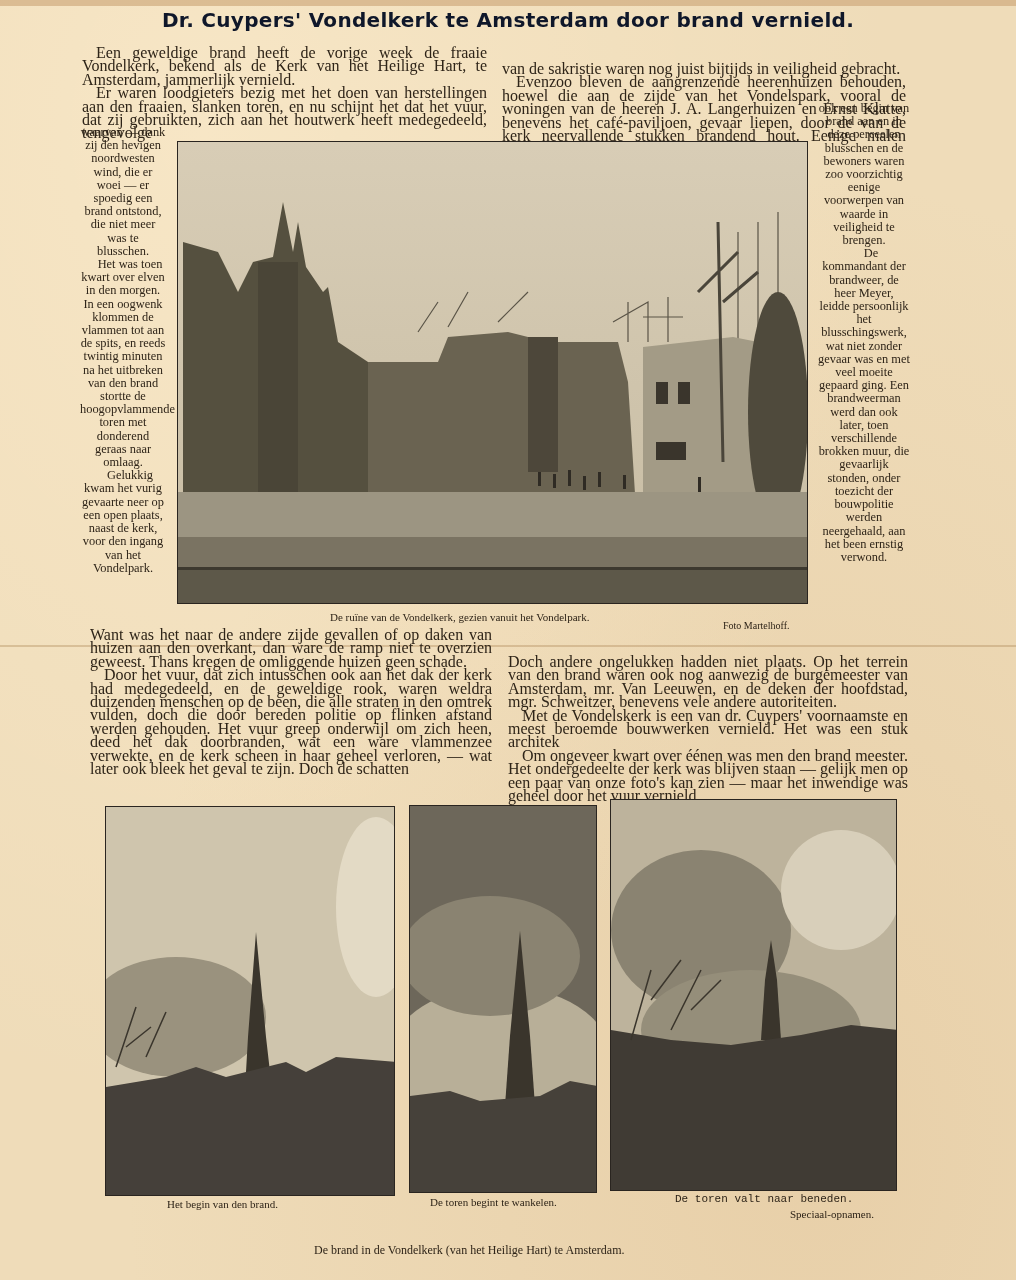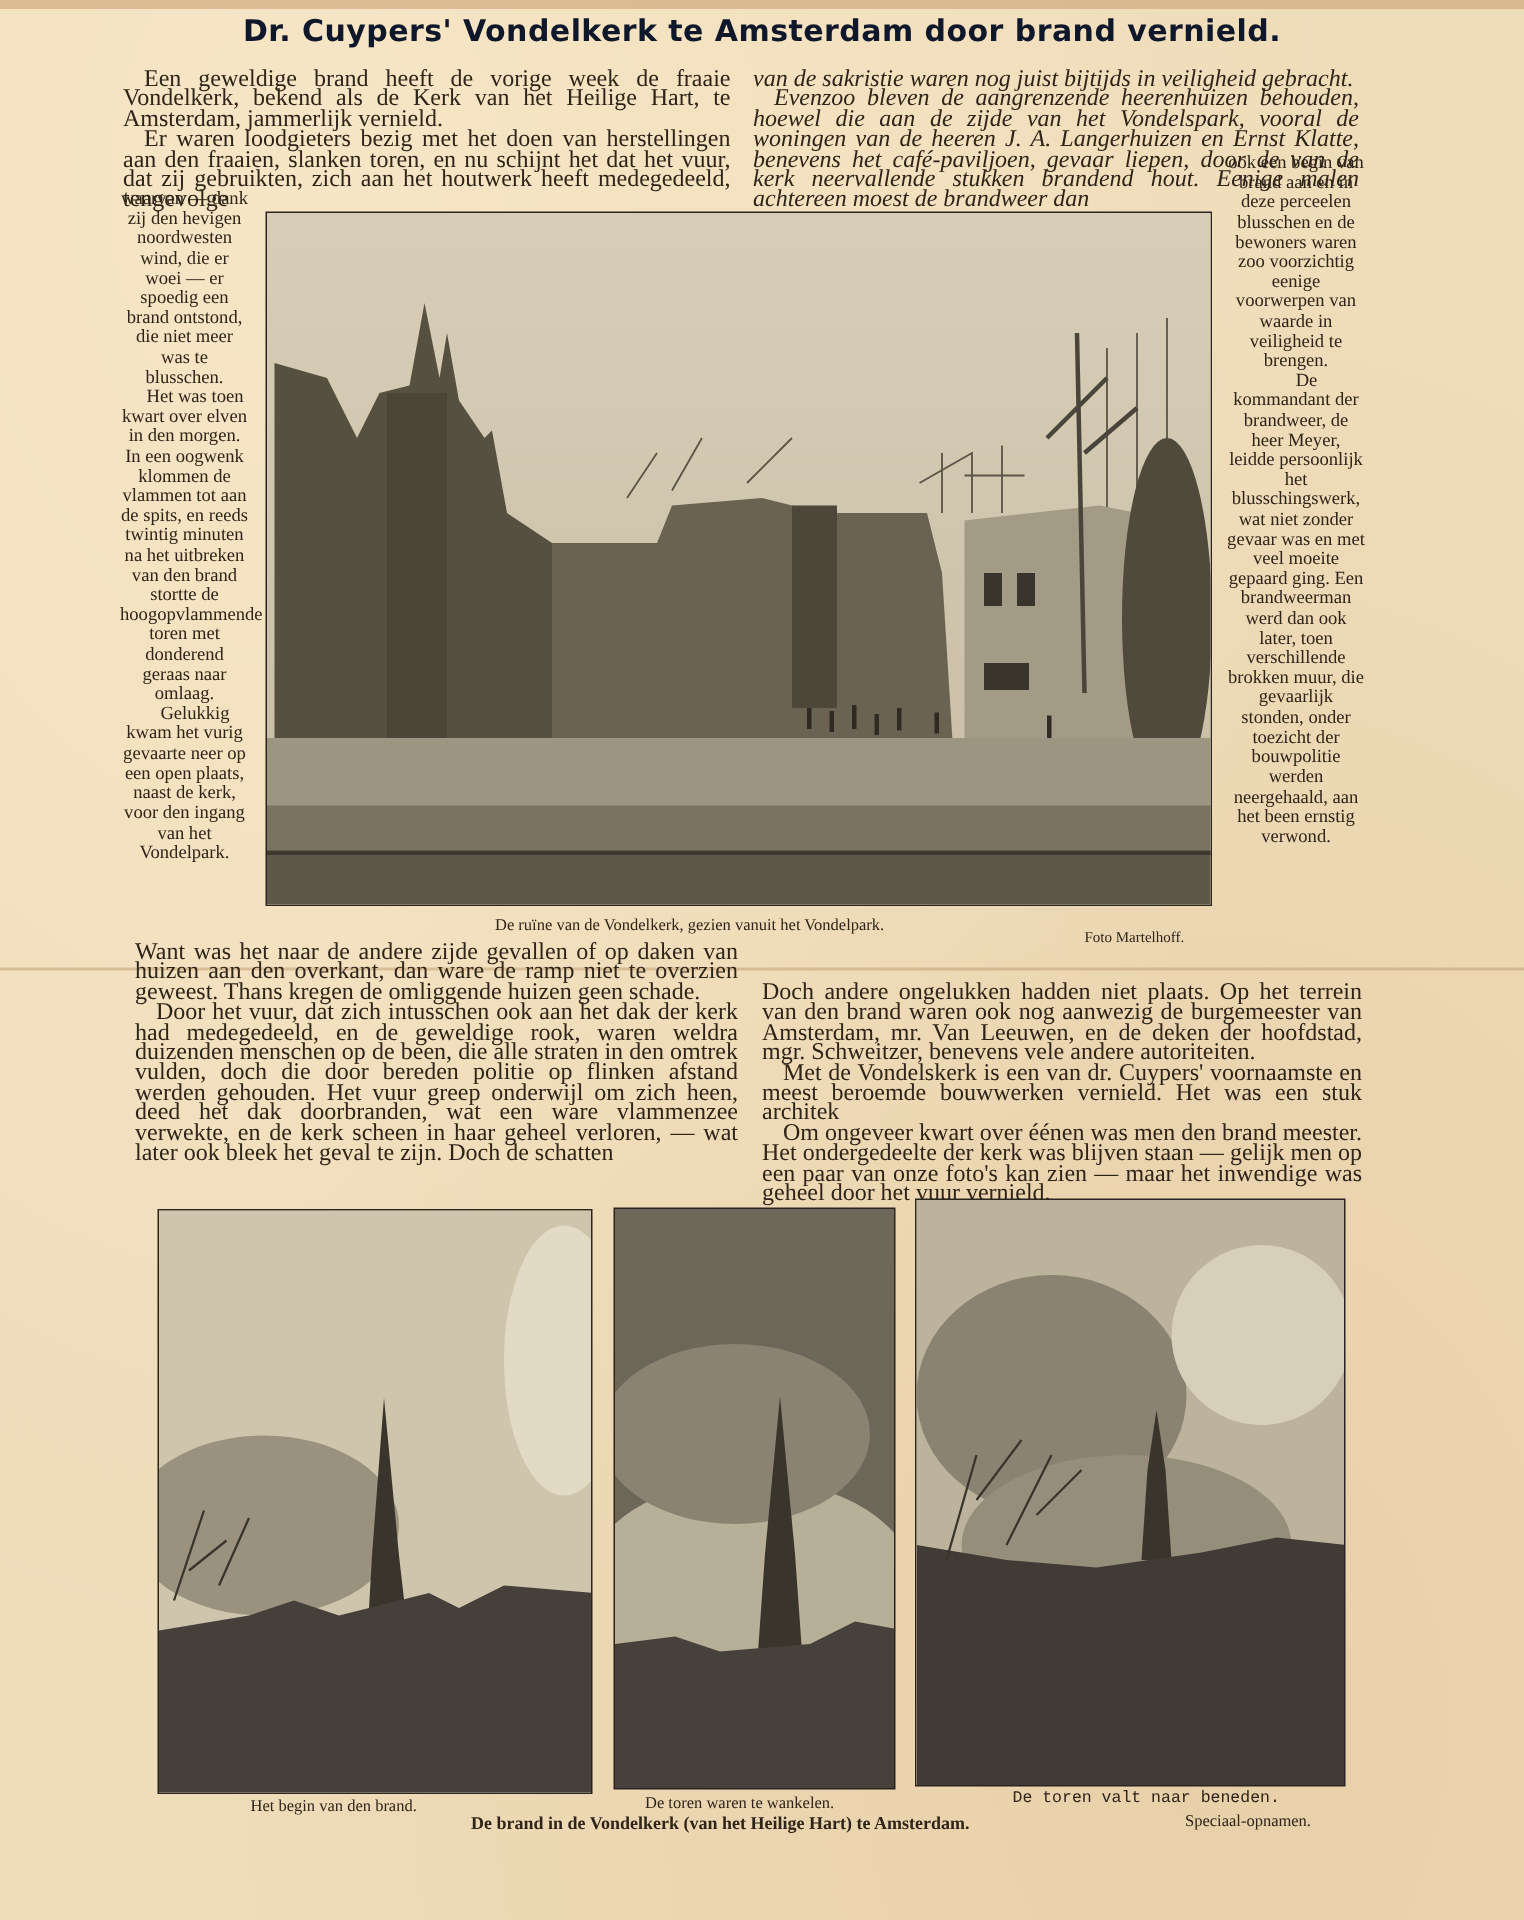--- a/index.html
+++ b/index.html
@@ -23,37 +23,37 @@
   }
   .txt { position:absolute; font-size:16px; line-height:13.4px; text-align:justify; }
   .txt p { margin:0; }
   .txt p.ind { text-indent:14px; }
   .narrow { font-size:12.4px; line-height:13.2px; text-align:center; }
   .photo {
     position:absolute; border:1px solid #2a2520; box-sizing:border-box;
     overflow:hidden;
   }
   .cap { position:absolute; font-size:11px; color:#2e2418; white-space:nowrap; }
-  .capbold { position:absolute; font-size:12px; font-weight:bold; white-space:nowrap; }
+  .capbold { position:absolute; font-size:12px; font-weight:normal; white-space:nowrap;margin-top:35px; }
 </style>
 </head>
 <body>
 
 <div class="page">
   <div class="topedge"></div>
   <div class="fold"></div>
 
   <div class="title">Dr. Cuypers' Vondelkerk te Amsterdam door brand vernield.</div>
 
   <div class="txt" style="left:82px; top:46px; width:405px;">
     <p class="ind">Een geweldige brand heeft de vorige week de fraaie Vondelkerk, bekend als de Kerk van het Heilige Hart, te Amsterdam, jammerlijk vernield.</p>
     <p class="ind">Er waren loodgieters bezig met het doen van herstellingen aan den fraaien, slanken toren, en nu schijnt het dat het vuur, dat zij gebruikten, zich aan het houtwerk heeft medegedeeld, tengevolge</p>
   </div>
 
-  <div class="txt" style="left:502px; top:46px; width:404px;font-style:italic;">
+  <div class="txt" style="left:502px; top:62px; width:404px;">
     <p>van de sakristie waren nog juist bijtijds in veiligheid gebracht.</p>
     <p class="ind">Evenzoo bleven de aangrenzende heerenhuizen behouden, hoewel die aan de zijde van het Vondelspark, vooral de woningen van de heeren J. A. Langerhuizen en Ernst Klatte, benevens het café-paviljoen, gevaar liepen, door de van de kerk neervallende stukken brandend hout. Eenige malen achtereen moest de brandweer dan</p>
   </div>
 
   <div class="txt narrow" style="left:80px; top:126px; width:86px;">
     <p>waarvan — dank zij den hevigen noordwesten wind, die er woei — er spoedig een brand ontstond, die niet meer was te blusschen.</p>
     <p class="ind">Het was toen kwart over elven in den morgen. In een oogwenk klommen de vlammen tot aan de spits, en reeds twintig minuten na het uitbreken van den brand stortte de hoogopvlammende toren met donderend geraas naar omlaag.</p>
     <p class="ind">Gelukkig kwam het vurig gevaarte neer op een open plaats, naast de kerk, voor den ingang van het Vondelpark.</p>
   </div>
 
@@ -148,17 +148,17 @@
       <ellipse cx="90" cy="130" rx="90" ry="80" fill="#8a8371"></ellipse>
       <ellipse cx="230" cy="90" rx="60" ry="60" fill="#d8cfba"></ellipse>
       <ellipse cx="140" cy="230" rx="110" ry="60" fill="#958e7a"></ellipse>
       <path d="M160 140 L154 180 L150 240 L170 240 L166 180 Z" fill="#3a352c"></path>
       <path d="M0 230 L60 240 L120 245 L190 235 L240 225 L287 230 L287 392 L0 392 Z" fill="#403b34"></path>
       <path d="M20 240 L40 170 M40 200 L70 160 M60 230 L90 170 M80 210 L110 180" stroke="#3a352c" stroke-width="1.5"></path>
     </svg>
   </div>
 
   <div class="cap" style="left:167px; top:1198px;">Het begin van den brand.</div>
-  <div class="cap" style="left:430px; top:1196px;">De toren waren te wankelen.</div>
+  <div class="cap" style="left:430px; top:1196px;">De toren begint te wankelen.</div>
   <div class="cap" style="left:675px; top:1193px;font-family:Liberation Mono, monospace;">De toren valt naar beneden.</div>
   <div class="capbold" style="left:314px; top:1208px;">De brand in de Vondelkerk (van het Heilige Hart) te Amsterdam.</div>
   <div class="cap" style="left:790px; top:1208px;">Speciaal-opnamen.</div>
 </div>
 
 </body></html>

